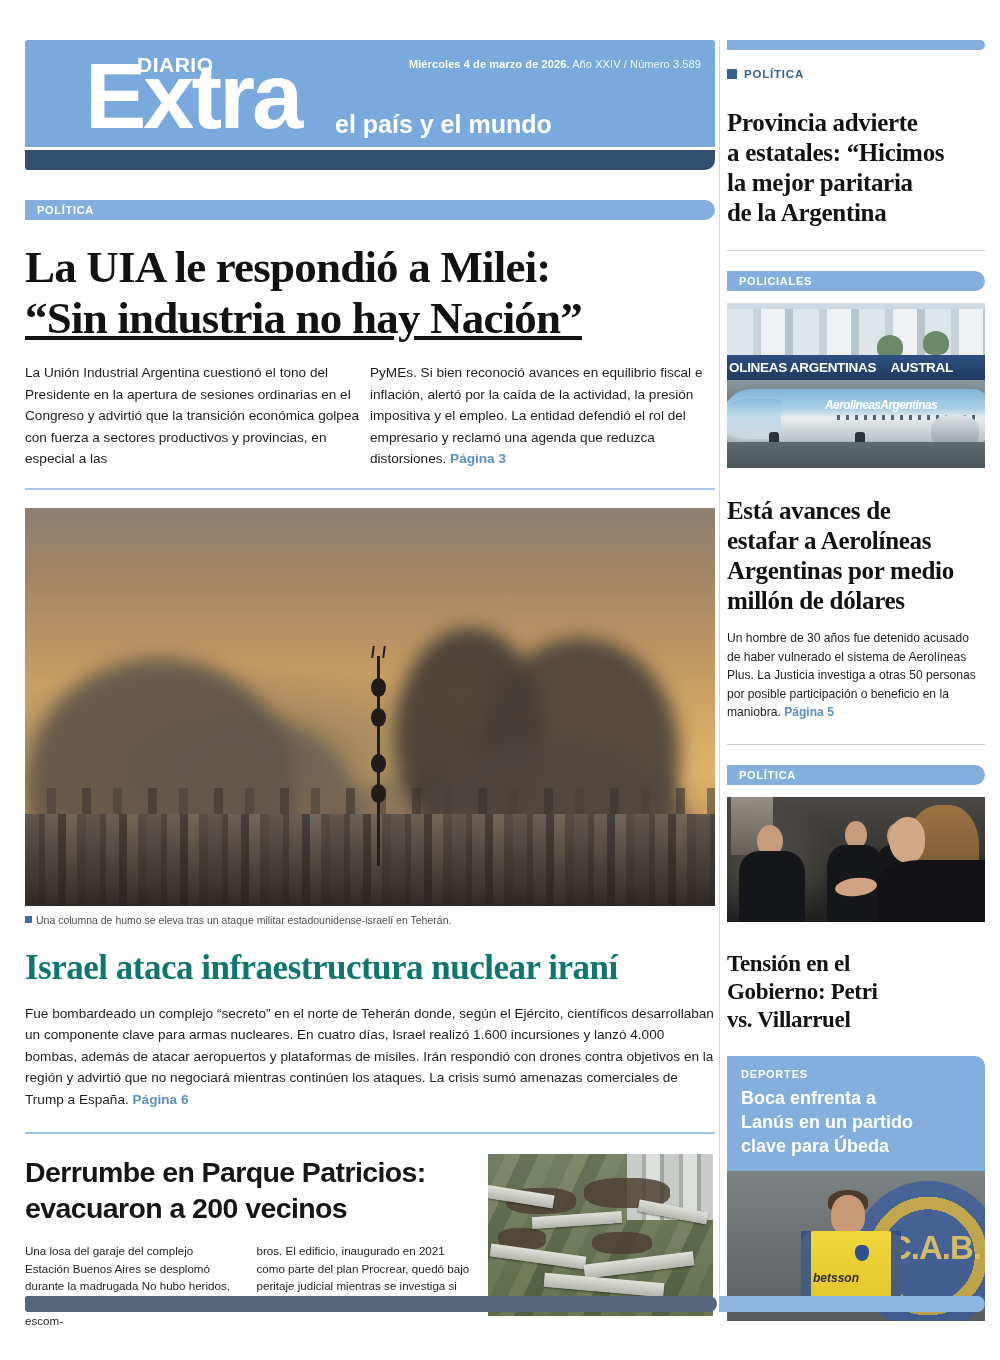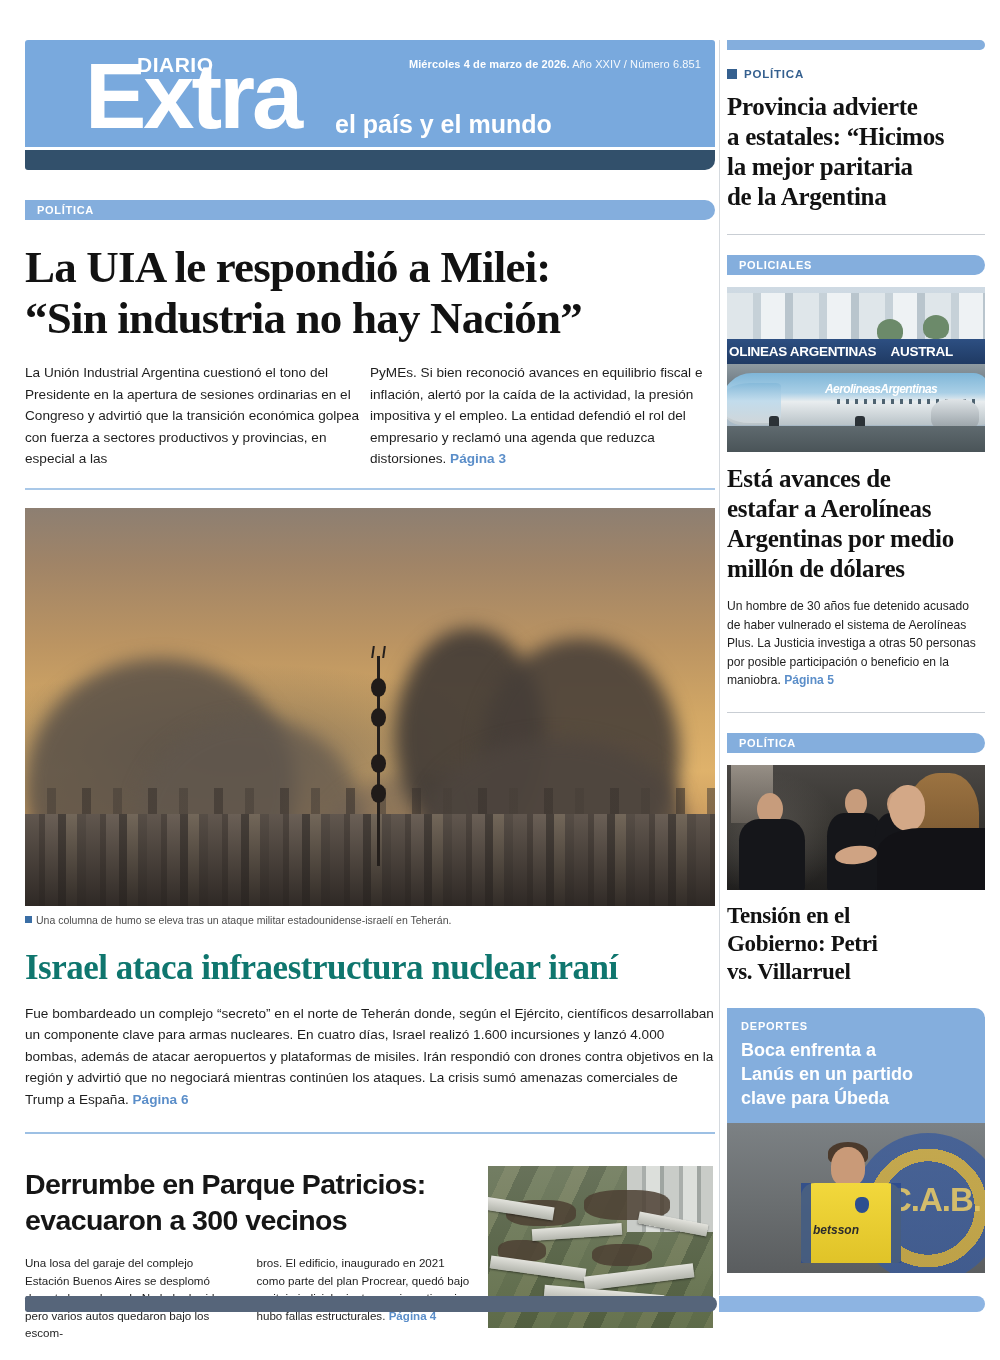--- a/index.html
+++ b/index.html
@@ -110,21 +110,21 @@
   .lead-head {
     font-family: "Liberation Serif", serif;
     font-weight: 700;
     font-size: 45px;
     line-height: 51px;
     letter-spacing: -0.8px;
     color: #121212;
     margin-top: 22px;
     margin-bottom: 0;
   }
-  .lead-head .l2 { display: block; }
+  .lead-head .l2 { display: block; text-decoration: underline; }
 
   .two-col {
     display: flex;
     margin-top: 18px;
   }
   .two-col .col { flex: 1; }
 
   .body-text {
     font-size: 13.6px;
     line-height: 21.5px;
@@ -253,21 +253,21 @@
   .hr-thin {
     height: 2px;
     background: #9dc0e4;
     margin-top: 22px;
   }
 
   
   .derrumbe {
     display: flex;
     gap: 18px;
-    margin-top: 32px;
+    margin-top: 20px;
   }
   .derrumbe-left { width: 445px; }
   .derrumbe-head {
     font-size: 28.5px;
     line-height: 36px;
     font-weight: 700;
     letter-spacing: -0.6px;
     color: #161616;
   }
   .derrumbe-cols {
@@ -342,21 +342,21 @@
     letter-spacing: .8px;
     color: #35608f;
   }
   .side-head {
     font-family: "Liberation Serif", serif;
     font-weight: 700;
     font-size: 25px;
     line-height: 30px;
     letter-spacing: -0.3px;
     color: #121212;
-    margin-top: 12px;
+    margin-top: 28px;
   }
   .side-head.sm {
     font-size: 23px;
     line-height: 28px;
   }
   .side-body {
     font-size: 12.1px;
     line-height: 18.5px;
     color: #1e1e1e;
     margin-top: 13px;
@@ -624,21 +624,21 @@
 
   <div class="vrule"></div>
 
   <div class="main-col">
 
     <div class="masthead">
       <div class="mh-extra">Extra</div>
       <div class="mh-diario">DIARIO</div>
       <div class="mh-tag">el país y el mundo</div>
       <div class="mh-date">
-        <b>Miércoles 4 de marzo de 2026.</b><span> Año XXIV / Número 6.851</span>
+        <b>Miércoles 4 de marzo de 2026.</b><span> Año XXIV / Número 3.589</span>
       </div>
     </div>
     <div class="mh-underbar"></div>
 
     <div class="seclabel" style="margin-top:30px;">
       <span>POLÍTICA</span>
     </div>
 
     <h1 class="lead-head">
       <span class="l1">La UIA le respondió a Milei:</span>
@@ -684,21 +684,21 @@
     <h2 class="sub-head">Israel ataca infraestructura nuclear iraní</h2>
 
     <p class="israel-body"><span>Fue bombardeado un complejo “secreto” en el norte de Teherán donde, según el Ejército, científicos desarrollaban un componente clave para armas nucleares. En cuatro días, Israel realizó 1.600 incursiones y lanzó 4.000 bombas, además de atacar aeropuertos y plataformas de misiles. Irán respondió con drones contra objetivos en la región y advirtió que no negociará mientras continúen los ataques. La crisis sumó amenazas comerciales de Trump a España.</span> <span class="pg">Página 6</span></p>
 
     <div class="hr-thin"></div>
 
     <div class="derrumbe">
       <div class="derrumbe-left">
         <h3 class="derrumbe-head">
           <span>Derrumbe en Parque Patricios:</span><br>
-          <span>evacuaron a 300 vecinos</span>
+          <span>evacuaron a 200 vecinos</span>
         </h3>
         <div class="derrumbe-cols">
           <div class="col">
             <p class="small-body">Una losa del garaje del complejo Estación Buenos Aires se desplomó durante la madrugada No hubo heridos, pero varios autos quedaron bajo los escom-</p>
           </div>
           <div class="col">
             <p class="small-body"><span>bros. El edificio, inaugurado en 2021 como parte del plan Procrear, quedó bajo peritaje judicial mientras se investiga si hubo fallas estructurales.</span> <span class="pg">Página 4</span></p>
           </div>
         </div>
       </div>

